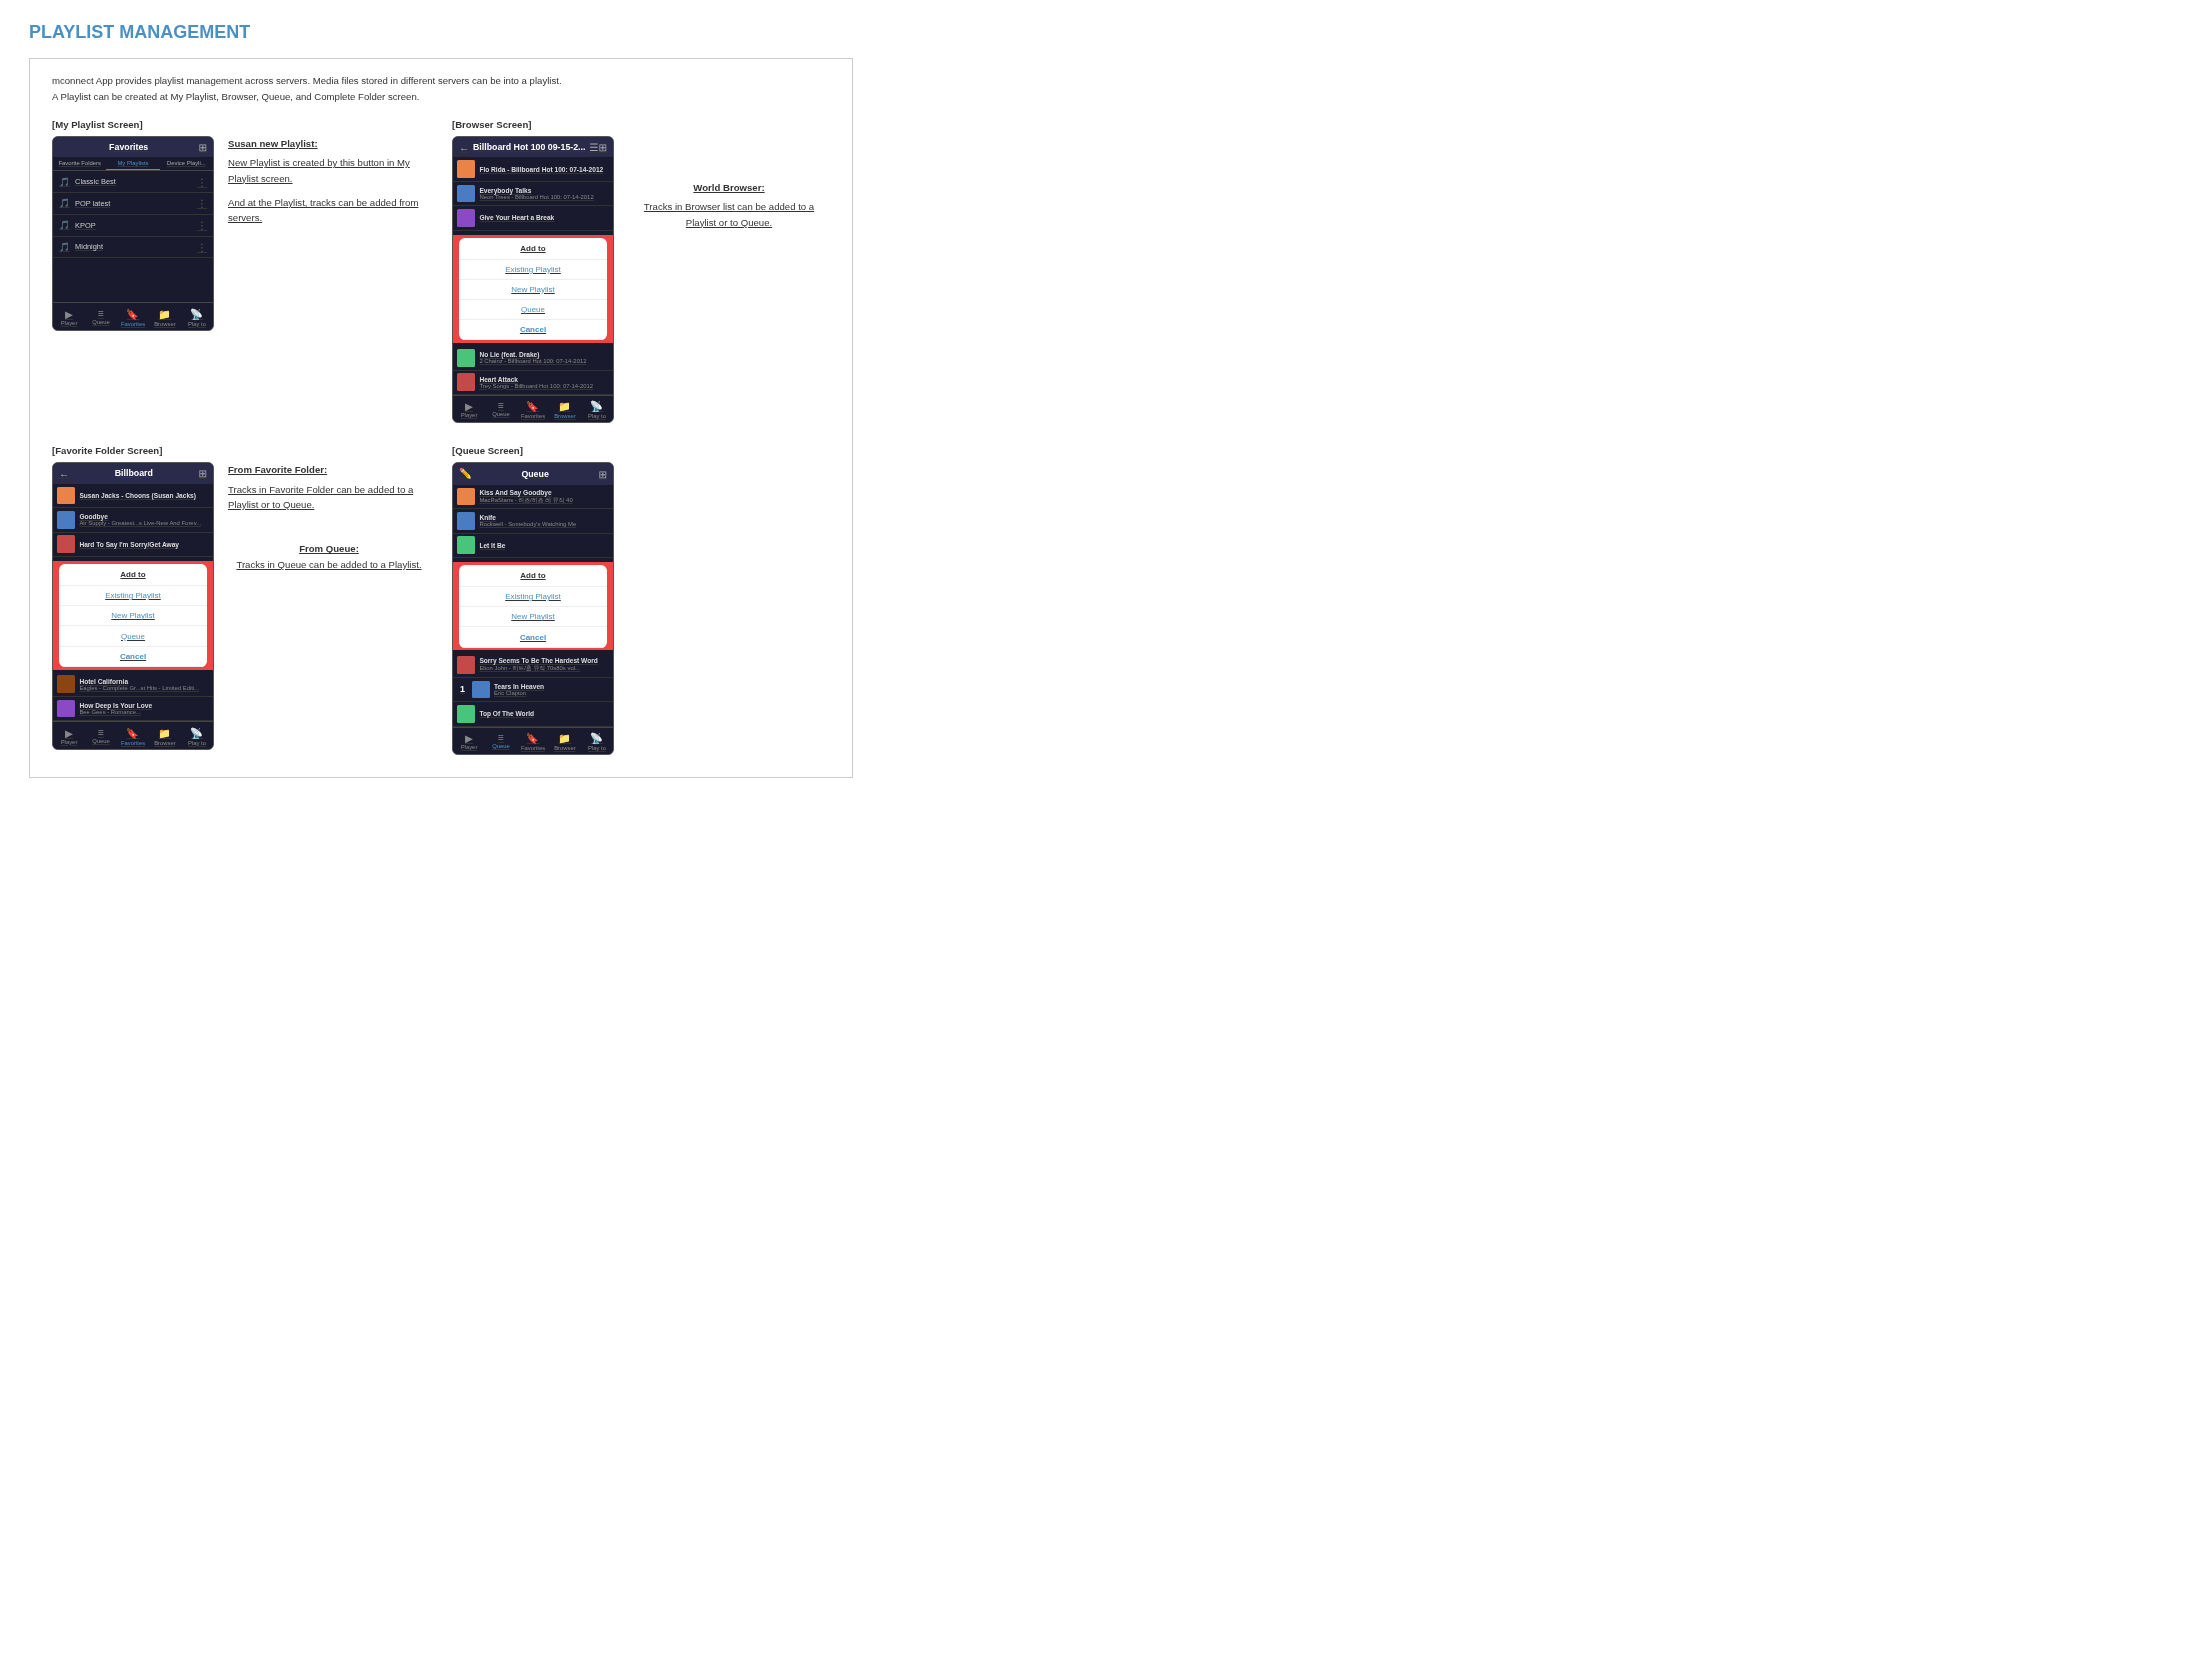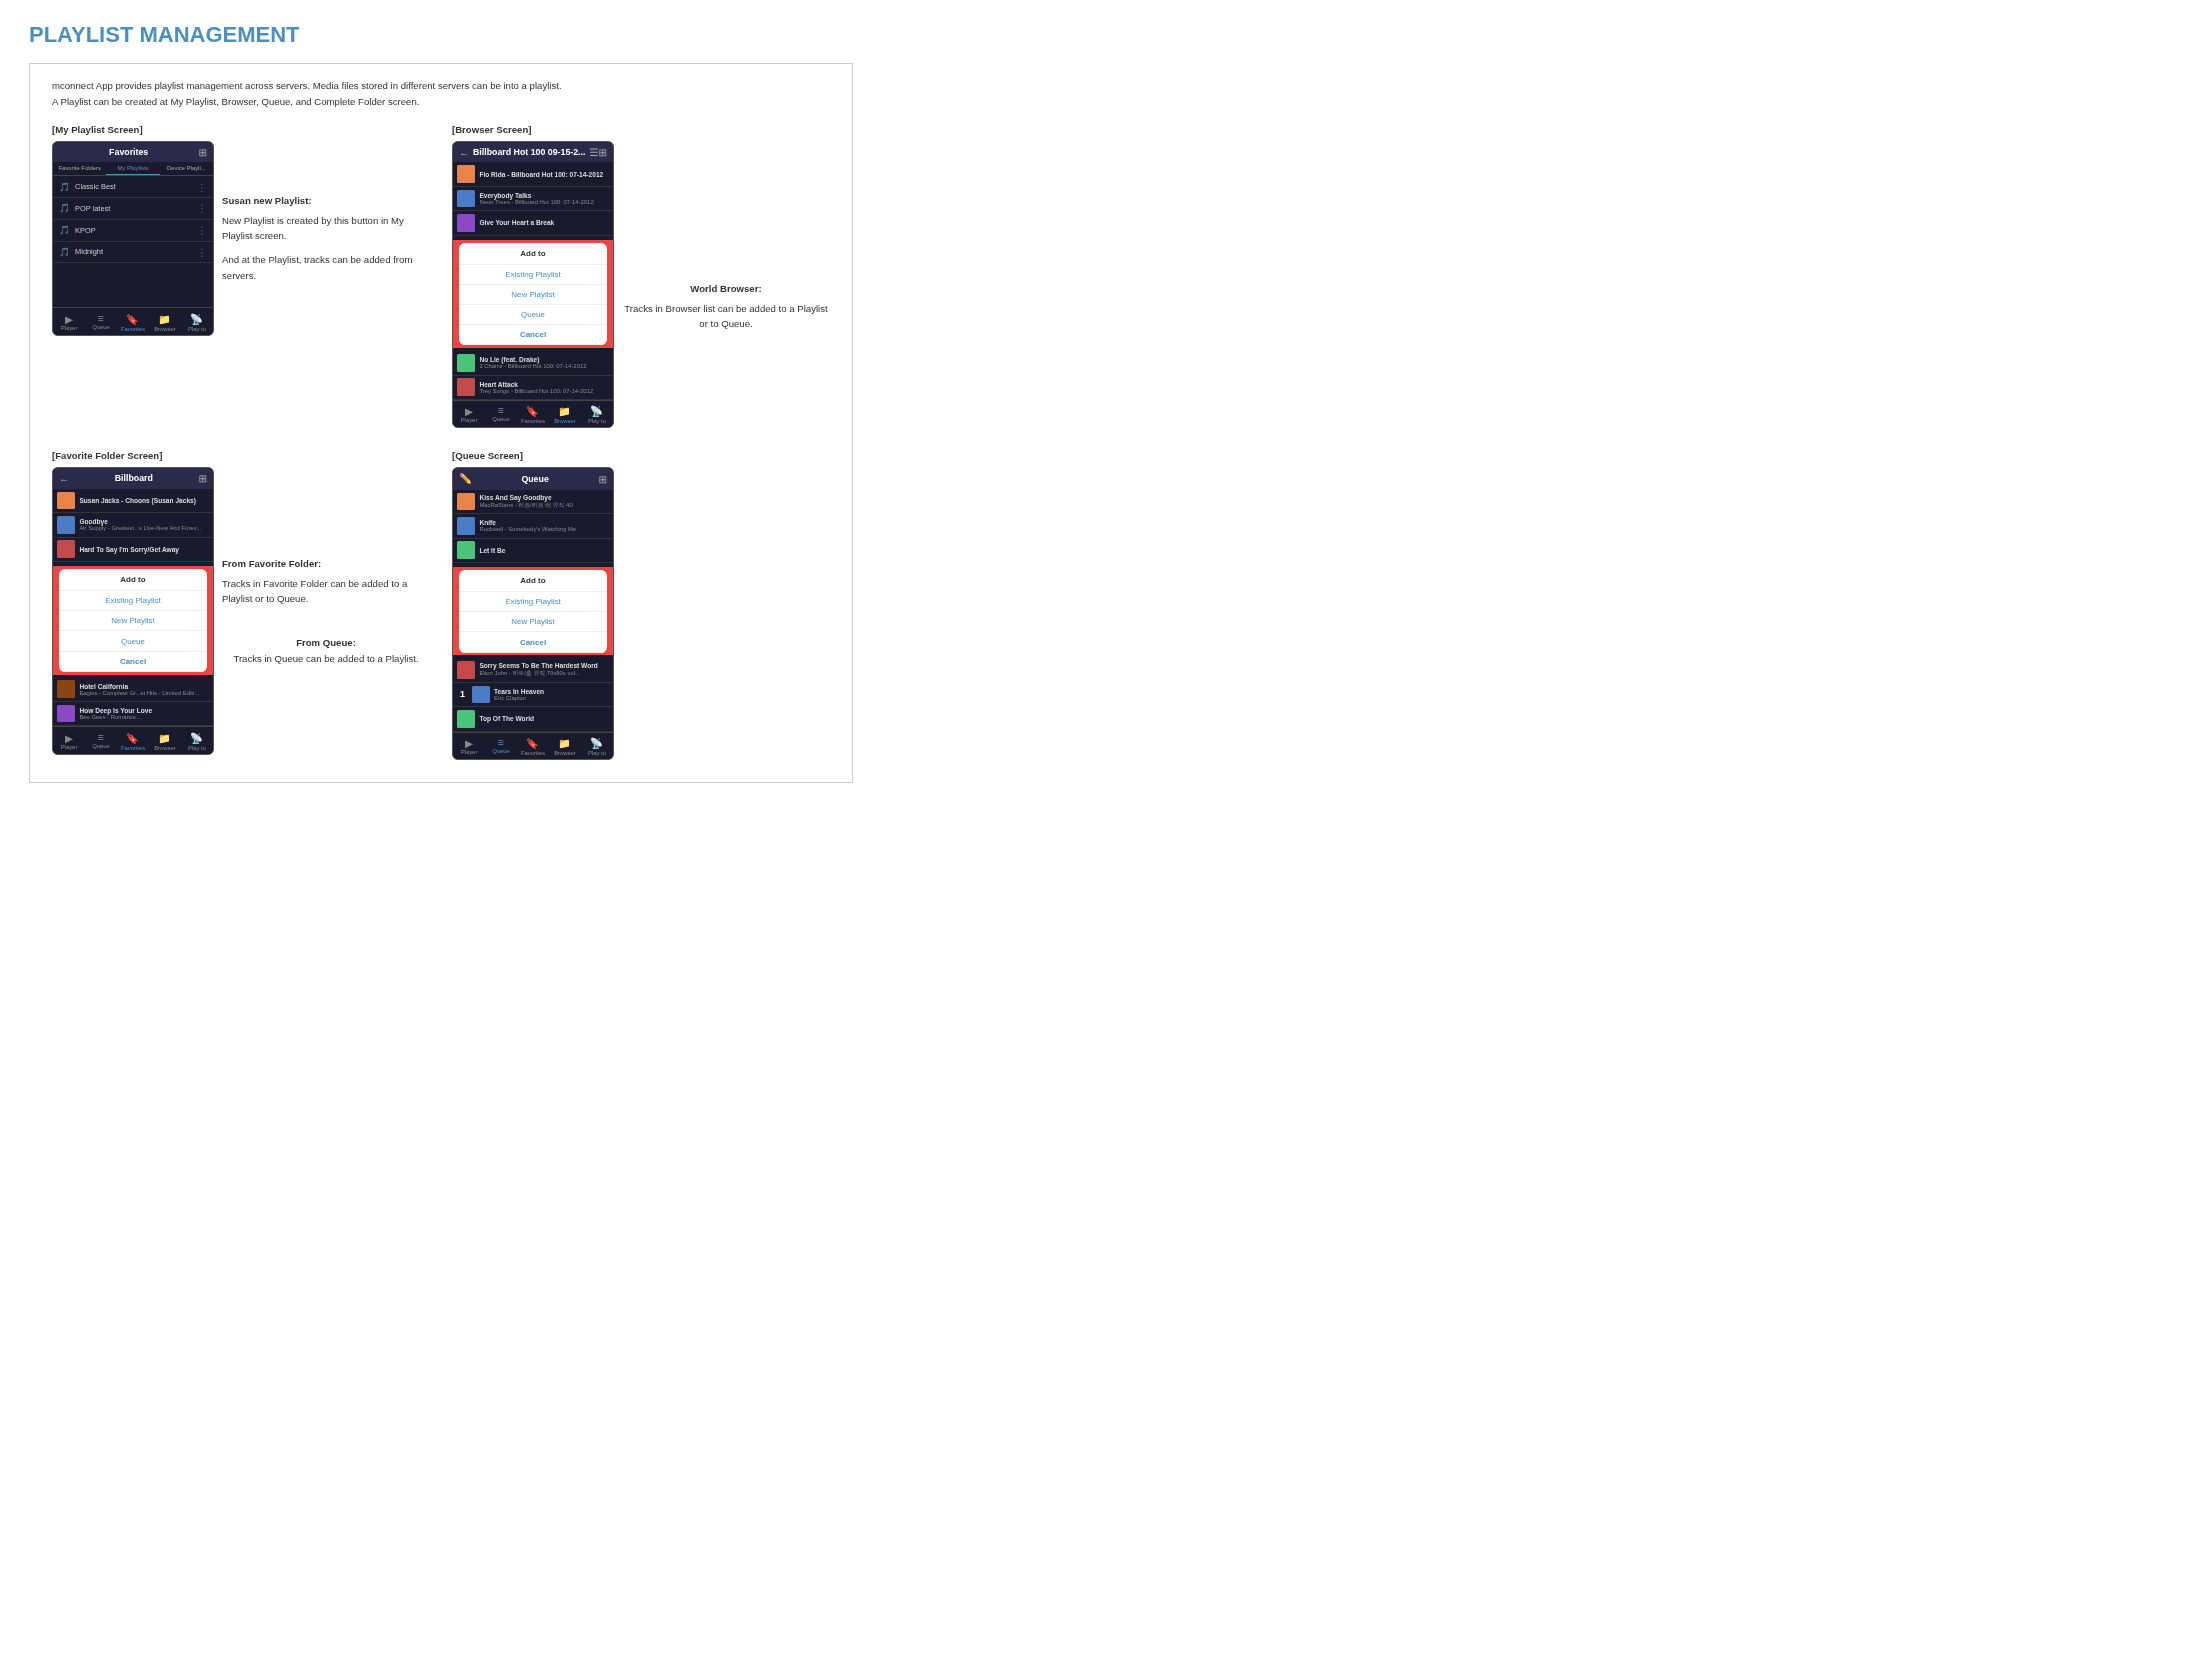--- a/index.html
+++ b/index.html
@@ -8,21 +8,21 @@
       background: #fff;
       color: #333;
       font-size: 10.3px;
     }
     .page-container {
       padding: 22px 29px;
       max-width: 882px;
     }
     .page-title {
       color: #4a90c4;
-      font-size: 22px;
+      font-size: 18px;
       font-weight: bold;
       margin-bottom: 14.7px;
     }
     .outer-box {
       border: 0.7px solid #ccc;
       padding: 14.7px 22px 22px 22px;
     }
     .intro-text {
       font-size: 9.6px;
       line-height: 1.6;
@@ -41,22 +41,23 @@
       margin-bottom: 5.9px;
       color: #333;
     }
     .section-block {
       display: flex;
       flex-direction: column;
     }
     .section-inner {
       display: flex;
       flex-direction: row;
-      gap: 8px;
-      align-items: center;
+      gap: 14px;
+      align-items: flex-start;
+      text-decoration: underline;
     }
     
     .phone {
       background: #1a1a2e;
       border-radius: 5.9px;
       overflow: hidden;
       width: 162px;
       min-width: 162px;
       flex-shrink: 0;
       border: 1.5px solid #555;

